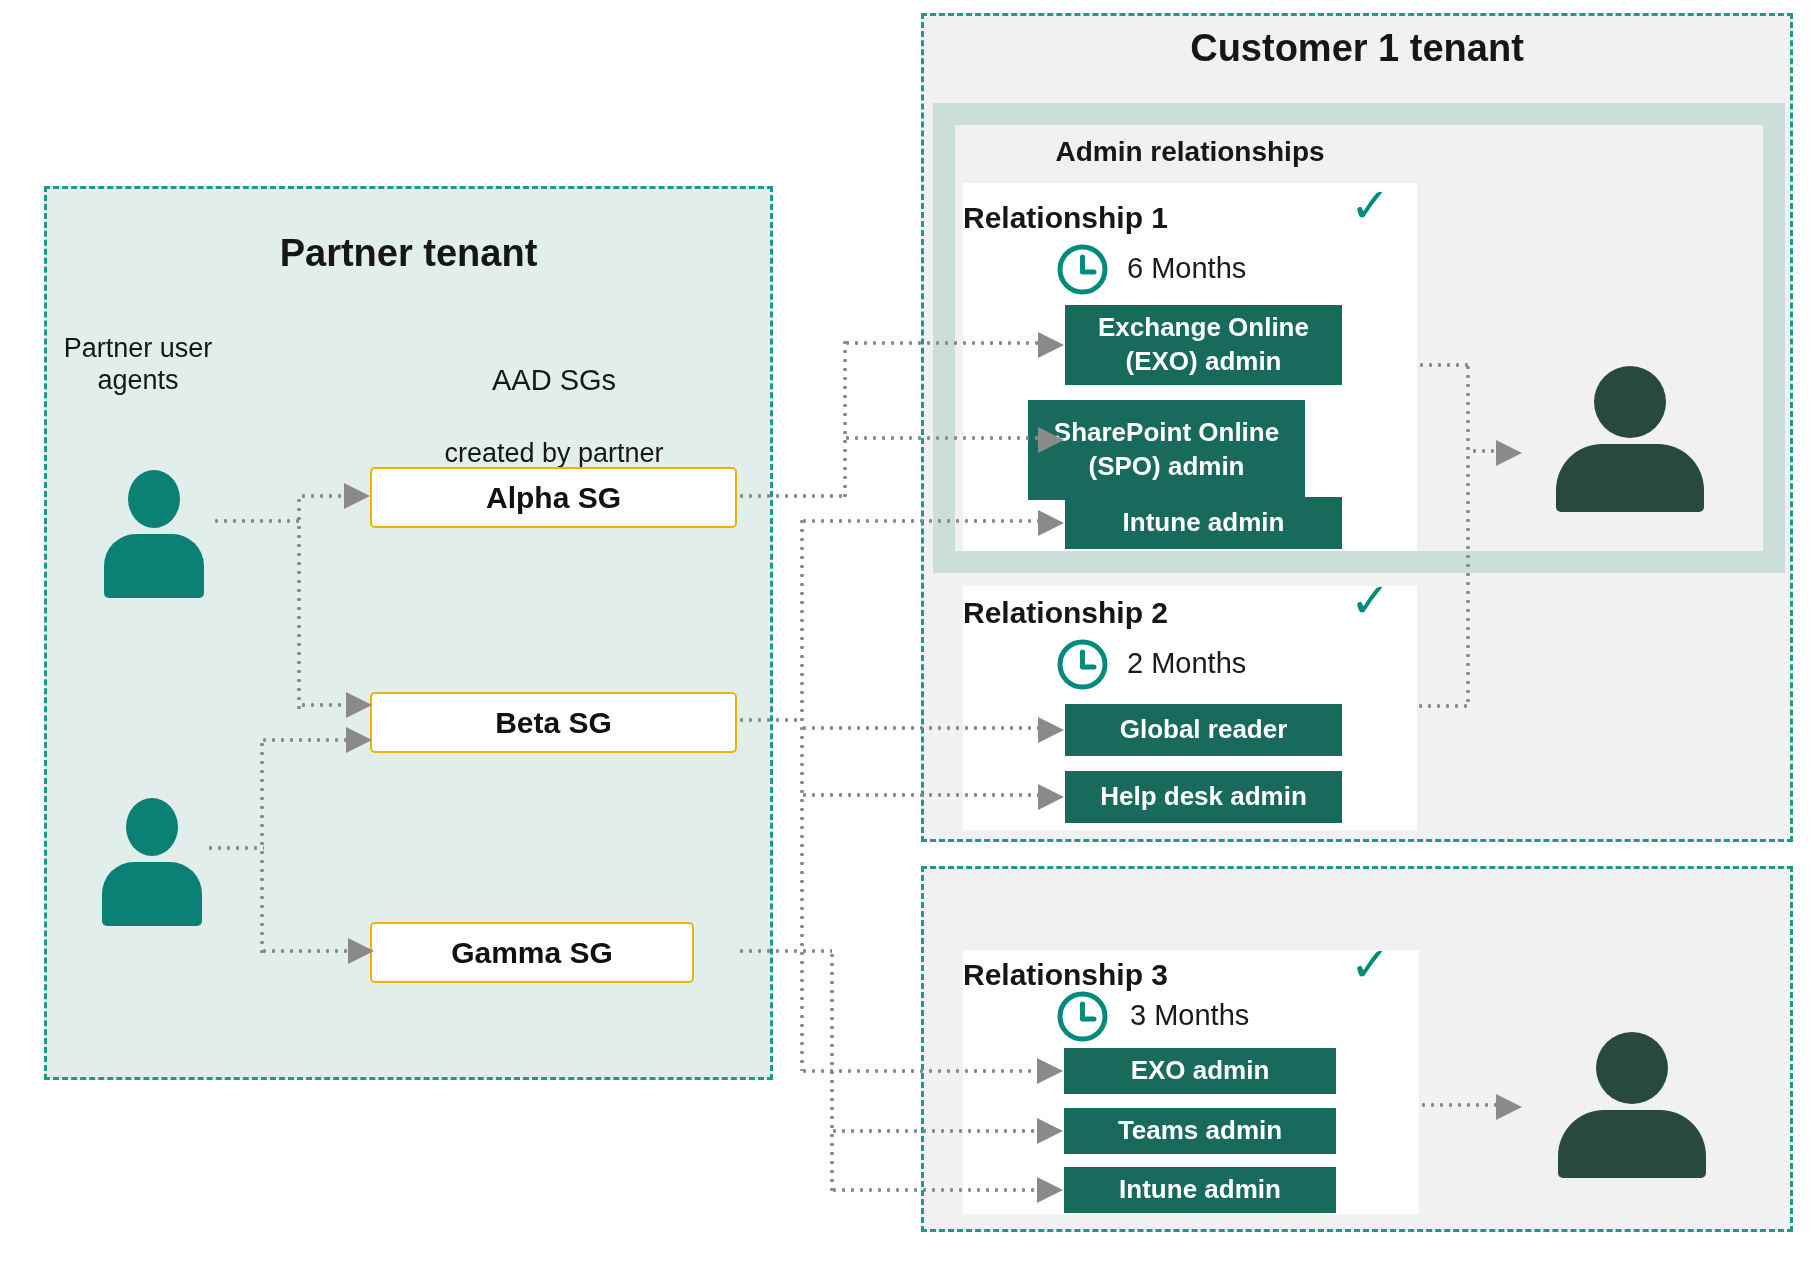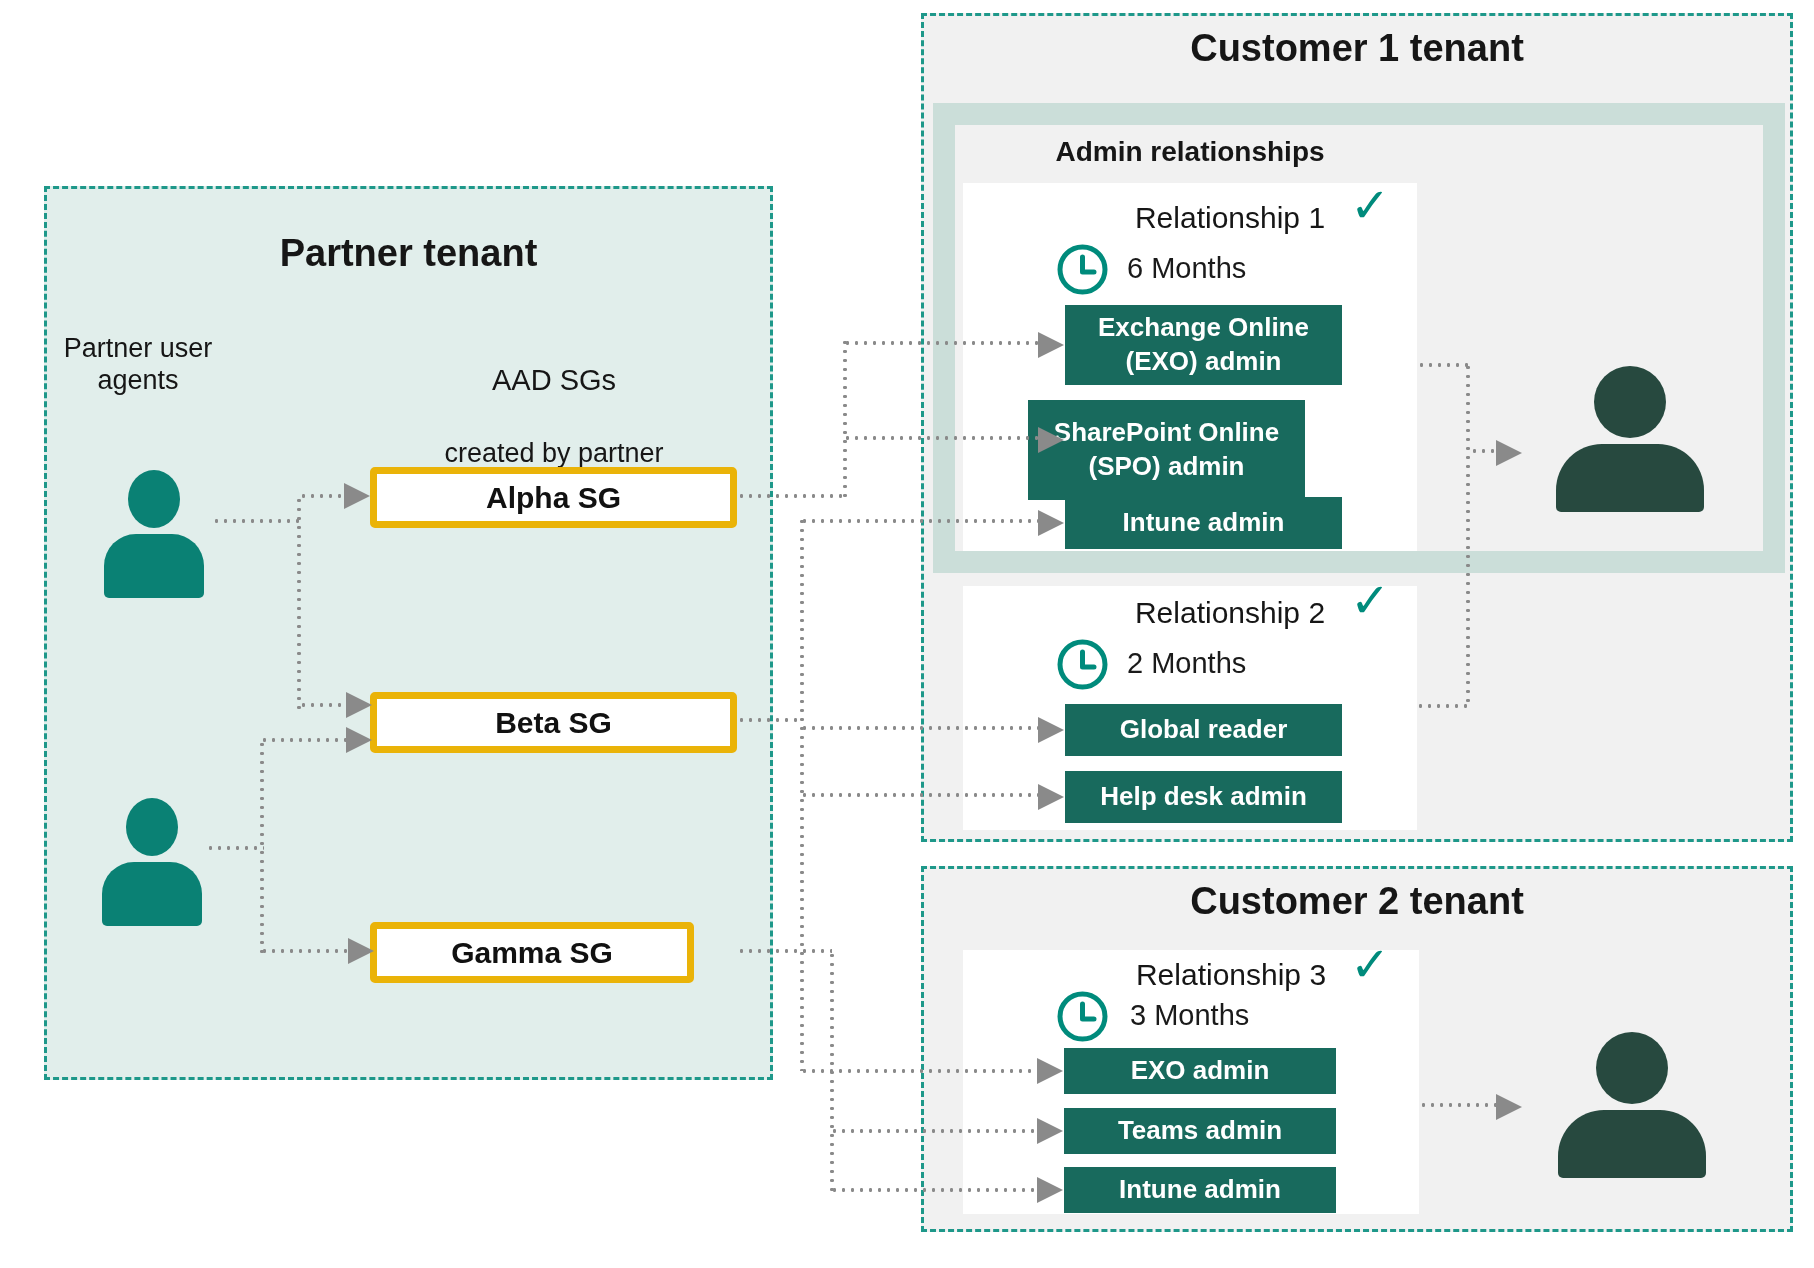--- a/index.html
+++ b/index.html
@@ -13,30 +13,30 @@
   .cust2-box{left:921px;top:866px;width:872px;height:366px;background:#F1F1F1;}
   .tenant-title{position:absolute;font-weight:bold;font-size:38px;color:#161616;text-align:center;}
 
   
   .panel{position:absolute;left:933px;top:103px;width:852px;height:470px;background:#CBDED9;}
   .panel-inner{position:absolute;left:22px;top:22px;right:22px;bottom:22px;background:#F1F1F1;}
 
   .section-label{position:absolute;font-weight:bold;font-size:28px;color:#161616;text-align:center;}
 
   .card{position:absolute;background:#fff;}
-  .rel-title{position:absolute;font-weight:normal;font-size:30px;color:#161616;text-align:center;margin-left:40px;}
+  .rel-title{position:absolute;font-weight:bold;font-size:30px;color:#161616;}
   .check{position:absolute;font-family:"DejaVu Sans",sans-serif;font-weight:bold;font-size:48px;color:#008B7C;line-height:1;}
   .duration{position:absolute;font-size:29px;color:#1a1a1a;}
   .clock{position:absolute;}
 
   .role-btn{position:absolute;box-sizing:border-box;background:#186A5D;color:#fff;font-weight:bold;
     display:flex;align-items:center;justify-content:center;text-align:center;font-size:26px;line-height:1.3;}
 
   
-  .sg-box{position:absolute;box-sizing:border-box;background:#fff;border:7px solid #eab308;border-radius:5px;
+  .sg-box{position:absolute;box-sizing:border-box;background:#fff;border:2px solid #eab308;border-radius:5px;
     display:flex;align-items:center;justify-content:center;font-weight:bold;font-size:30px;color:#111;}
 
   
   .person{position:absolute;width:148px;height:146px;}
   .p-head{position:absolute;left:38px;top:0;width:72px;height:72px;border-radius:50%;background:#27493F;}
   .p-body{position:absolute;left:0;top:78px;width:148px;height:68px;background:#27493F;border-radius:46px 46px 5px 5px;}
   .agent{position:absolute;width:100px;height:130px;}
   .a-head{position:absolute;left:24px;top:0;width:52px;height:58px;border-radius:50%;background:#0A8174;}
   .a-body{position:absolute;left:0;top:64px;width:100px;height:64px;background:#0A8174;border-radius:32px 32px 5px 5px;}
 
@@ -109,21 +109,20 @@
   <div class="duration" style="left:1127px;top:647px;">2 Months</div>
   <div class="role-btn" style="left:1065px;top:704px;width:277px;height:52px;">Global reader</div>
   <div class="role-btn" style="left:1065px;top:771px;width:277px;height:52px;">Help desk admin</div>
 
   <div class="person" style="left:1556px;top:366px;">
     <div class="p-head"></div>
     <div class="p-body"></div>
   </div>
 
   <div class="tenant cust2-box"></div>
-  <div class="tenant-title" style="left:921px;top:880px;width:872px;">Customer 2 tenant</div>
 
   <div class="card" style="left:963px;top:950px;width:456px;height:264px;"></div>
   <div class="rel-title" style="left:963px;top:958px;width:456px;">Relationship 3</div>
   <div class="check" style="left:1350px;top:940px;">✓</div>
   <svg class="clock" style="left:1056px;top:990px;" width="53" height="53" viewBox="0 0 53 53">
     <circle cx="26.5" cy="26.5" r="22.5" fill="none" stroke="#008B7C" stroke-width="5"></circle>
     <path d="M26.5 14 L26.5 29 L38 29" fill="none" stroke="#008B7C" stroke-width="5" stroke-linecap="round" stroke-linejoin="round"></path>
   </svg>
   <div class="duration" style="left:1130px;top:999px;">3 Months</div>
   <div class="role-btn" style="left:1064px;top:1048px;width:272px;height:46px;">EXO admin</div>

